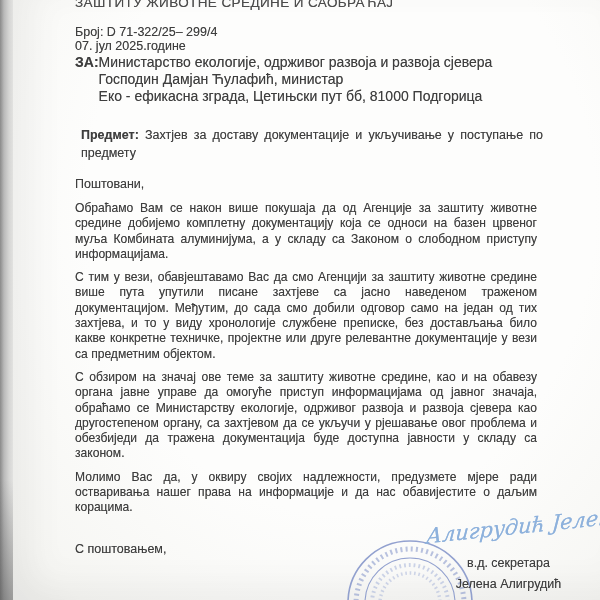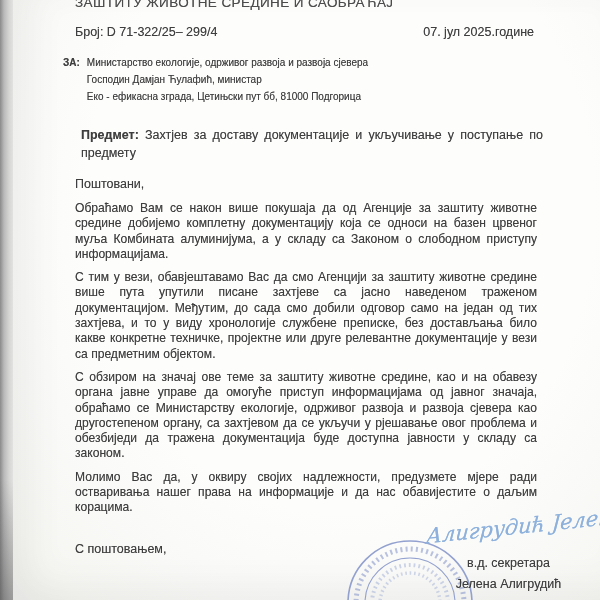--- a/index.html
+++ b/index.html
@@ -30,25 +30,25 @@
     color:#3e3e3e;
     padding-left:20px;
   }
   .page *{text-shadow:0 0 .35px rgba(62,62,62,.55);}
   .header-line{
     position:absolute;left:62px;top:-5px;
     font-size:13.5px;letter-spacing:.4px;color:#4c4c4c;white-space:nowrap;
   }
   .ref-row{
     position:absolute;left:62px;top:25px;width:459px;
-    display:flex;justify-content:space-between;font-size:12.5px;
+    display:flex;justify-content:space-between;font-size:12.5px;flex-direction:column;
   }
   .recipient{
-    position:absolute;left:50px;top:54px;display:flex;gap:7px;
-    font-size:10px;line-height:17px;
+    position:absolute;left:62px;top:54px;display:flex;
+    font-size:14px;line-height:17px;
   }
   .recipient .za{font-weight:bold;}
   .subject{
     position:absolute;left:62px;top:121px;width:462px;margin:6px;
     font-size:12.5px;line-height:17.5px;text-align:justify;
   }
   .subject .b{font-weight:bold;}
   .salutation{position:absolute;left:62px;top:177px;font-size:12.5px;}
   .bodytext{
     position:absolute;left:62px;top:201px;width:462px;

